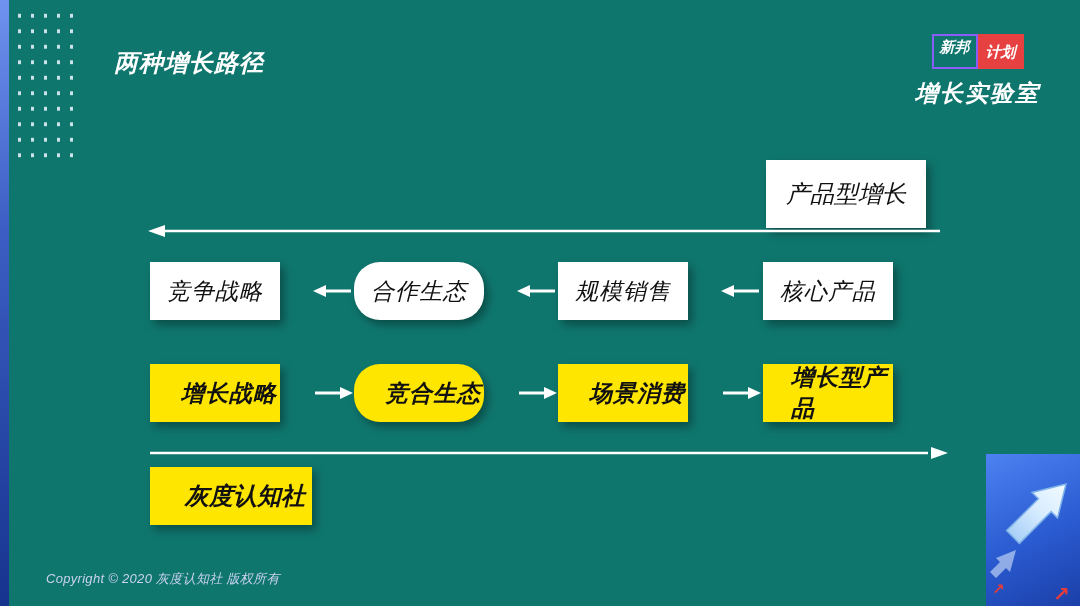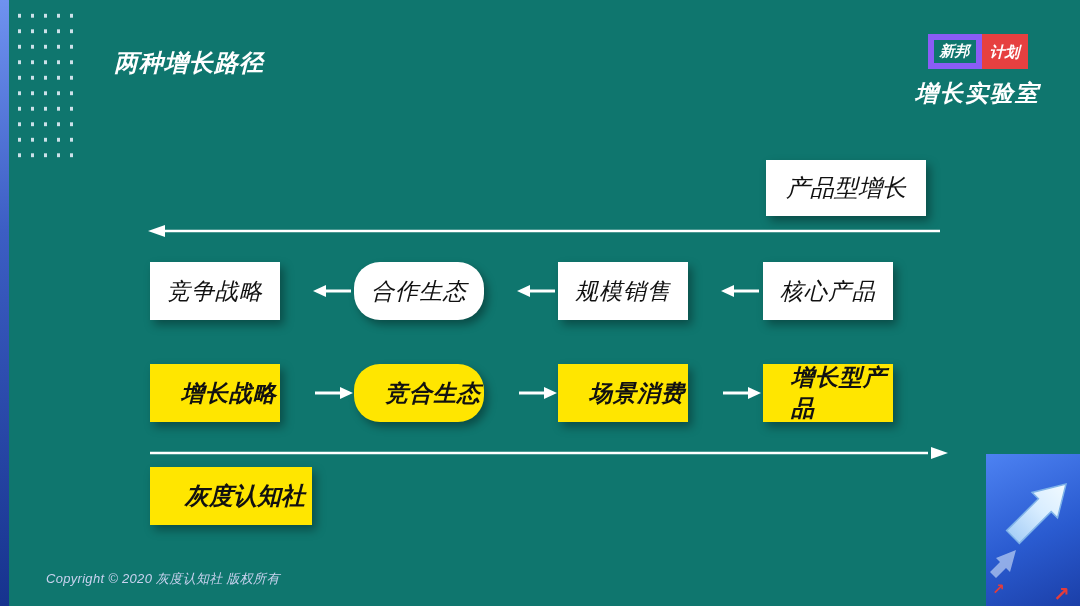--- a/index.html
+++ b/index.html
@@ -22,32 +22,32 @@
     background-size:13px 15.5px;
   }
 
   .title {
     position:absolute; left:114px; top:47px;
     font-size:24px; font-weight:700; color:#ffffff; letter-spacing:1px;
   }
 
   .logo { position:absolute; right:40px; top:34px; display:flex; flex-direction:column; align-items:center; }
   .logo-top { display:flex; align-items:stretch; font-size:15px; font-weight:700; line-height:1; }
-  .logo-left { color:#ffffff; border:6px solid #8b5cf6; padding:3px 6px; }
+  .logo-left { color:#ffffff; border:2px solid #8b5cf6; padding:3px 6px; }
   .logo-right { color:#ffffff; background:#e64040; border:2px solid #e64040; padding:8px 6px; }
   .logo-sub { margin-top:9px; font-size:23px; font-weight:700; color:#ffffff; letter-spacing:2px; }
 
   .label-box, .flow-box {
     position:absolute; display:flex; align-items:center; justify-content:center;
     box-shadow:4px 5px 9px rgba(0,0,0,.35);
   }
   .white-bg { background:#ffffff; color:#111111; }
   .yellow-bg { background:#ffe600; color:#111111; font-weight:700;padding-left:28px; }
 
-  .top-label { left:766px; top:160px; width:160px; height:56px; font-size:24px; }
+  .top-label { left:766px; top:160px; width:160px; height:68px; font-size:24px; }
   .bottom-label { left:150px; top:467px; width:162px; height:58px; font-size:24px; }
 
   .flow-box { width:130px; height:58px; font-size:23px; letter-spacing:1px; }
   .row-white .flow-box { top:262px; }
   .row-yellow .flow-box { top:364px; }
   .col0 { left:150px; } .col1 { left:354px;border-radius:26px; } .col2 { left:558px; } .col3 { left:763px; }
 
   .long-arrow { position:absolute; }
   .top-long-arrow { left:148px; top:223px; }
   .bottom-long-arrow { left:148px; top:445px; }

